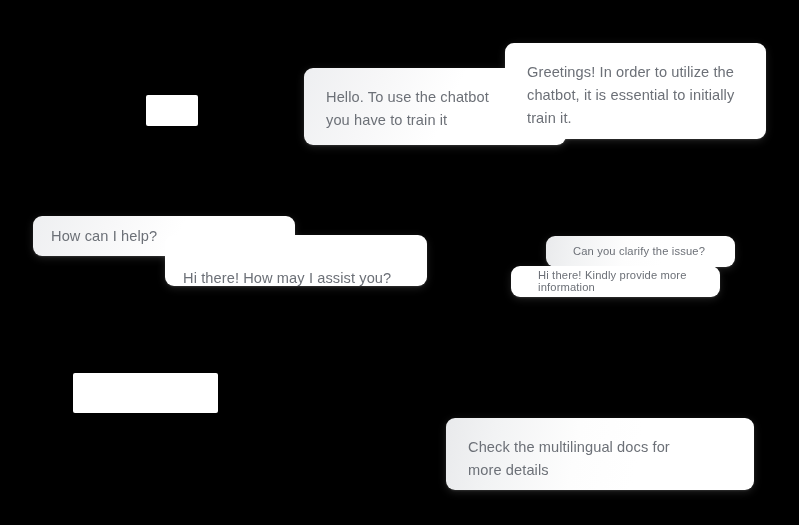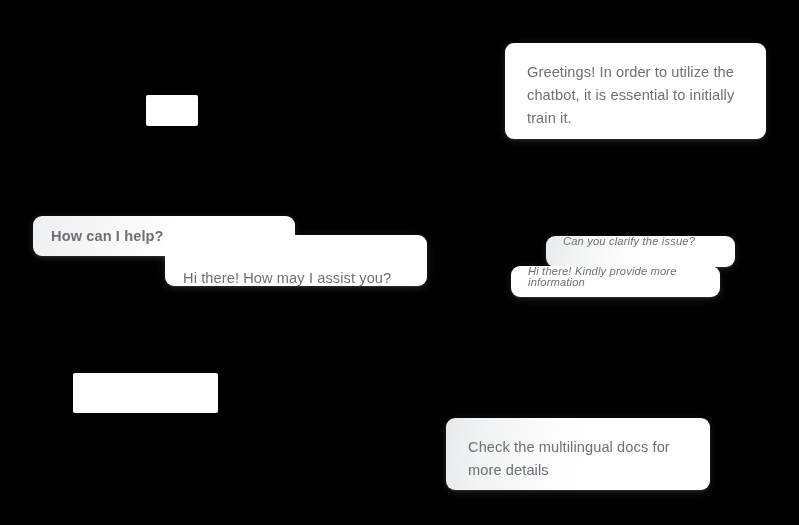--- a/index.html
+++ b/index.html
@@ -44,27 +44,26 @@
   
   .bubble.md {
     padding: 0 18px;
     font-size: 14.6px;
     line-height: 1;
     display: flex;
     align-items: center;
   }
   
   .bubble.sm {
-    padding: 0 17px;
+    padding: 0 27px;
     font-size: 11.2px;
     line-height: 1;
     display: flex;
-    align-items: flex-start;
+    align-items: center;
     letter-spacing: 0.15px;
-    font-style: italic;
   }
   
   .bubble.sheen {
     background: linear-gradient(100deg, #e9eaec 0%, #f2f3f4 16%, #fdfdfd 42%, #ffffff 62%);
   }
   .bubble.sheen-soft {
     background: linear-gradient(115deg, #eeeff1 0%, #f7f7f8 28%, #ffffff 55%);
   }
   
   .plate {
@@ -73,36 +72,40 @@
     border-radius: 2px;
   }
 
   
   #plate-top      { left: 146px; top: 95px;  width: 52px;  height: 31px; }
   #plate-bottom   { left: 73px;  top: 373px; width: 145px; height: 40px; }
 
   #bubble-hello   { left: 304px; top: 68px;  width: 262px; height: 77px;  }
   #bubble-greet   { left: 505px; top: 29px;  width: 261px; height: 96px; margin-top: 14px;  }
 
-  #bubble-howhelp { left: 33px;  top: 216px; width: 262px; height: 40px; font-weight: bold;  }
+  #bubble-howhelp { left: 33px;  top: 216px; width: 262px; height: 40px;  }
   #bubble-hithere { left: 165px; top: 235px; width: 262px; height: 51px; align-items: flex-end;  }
 
   #bubble-clarify { left: 546px; top: 236px; width: 189px; height: 31px;  }
   #bubble-kindly  { left: 511px; top: 266px; width: 209px; height: 31px;  }
 
   #bubble-refer   { left: 300px; top: 352px; width: 280px; height: 73px;  }
-  #bubble-check   { left: 446px; top: 418px; width: 264px; height: 72px;  }
+  #bubble-check   { left: 446px; top: 418px; width: 308px; height: 72px;  }
 </style>
 </head>
 <body>
 
 <div id="canvas">
 
   <div class="plate" id="plate-top"></div>
 
+  <div class="bubble lg sheen-soft" id="bubble-hello">
+    <span class="txt">Hello. To use the chatbot
+you have to train it</span>
+  </div>
 
   <div class="bubble lg" id="bubble-greet">
     <span class="txt">Greetings! In order to utilize the
 chatbot, it is essential to initially
 train it.</span>
   </div>
 
   <div class="bubble md sheen-soft" id="bubble-howhelp">
     <span class="txt">How can I help?</span>
   </div>

